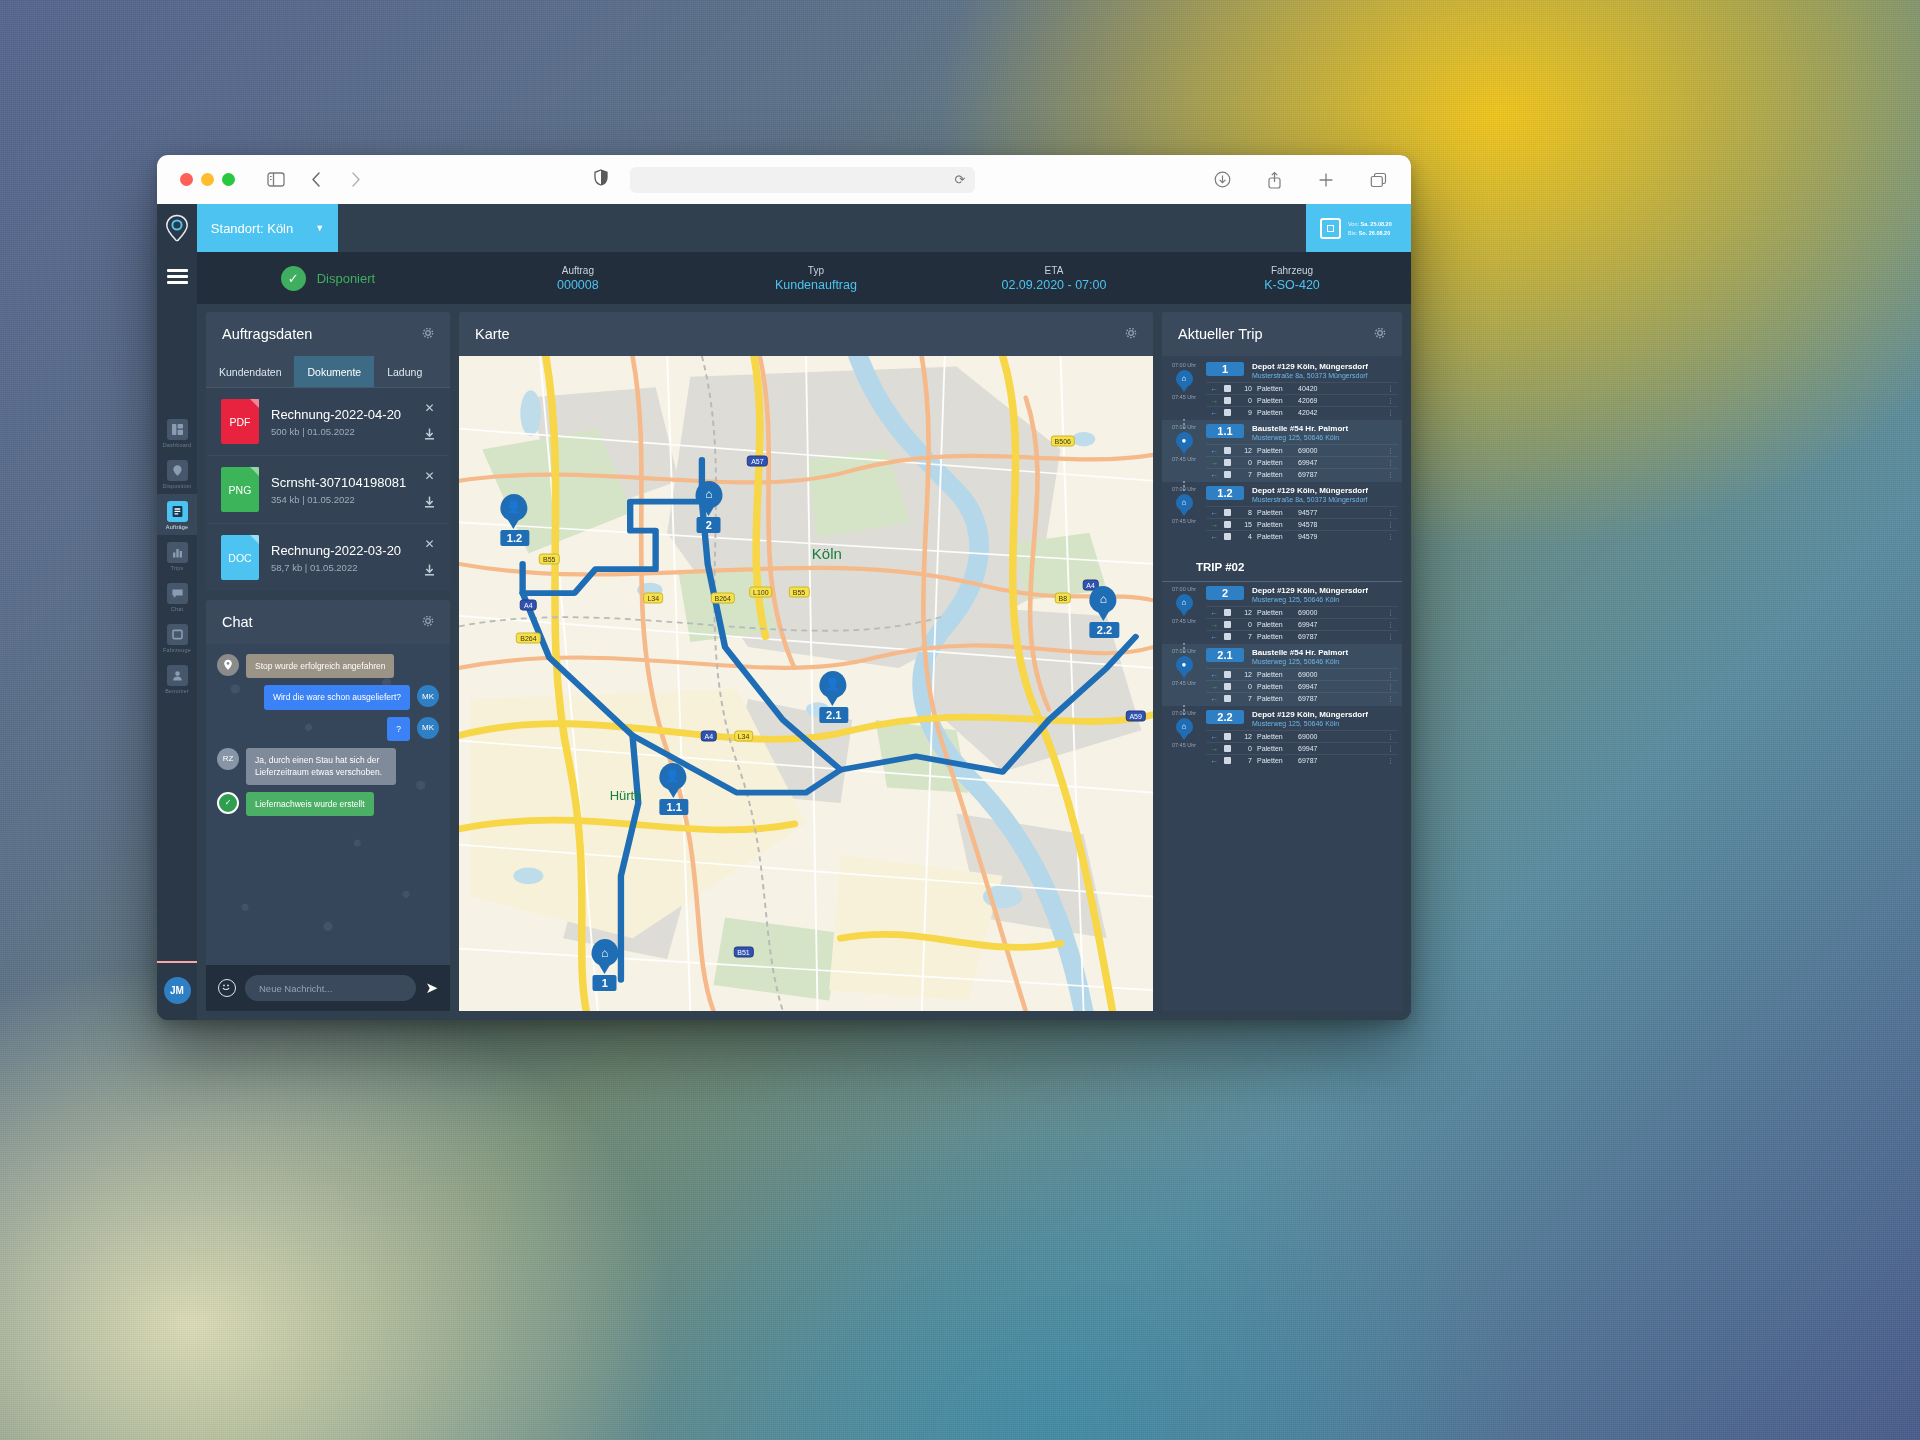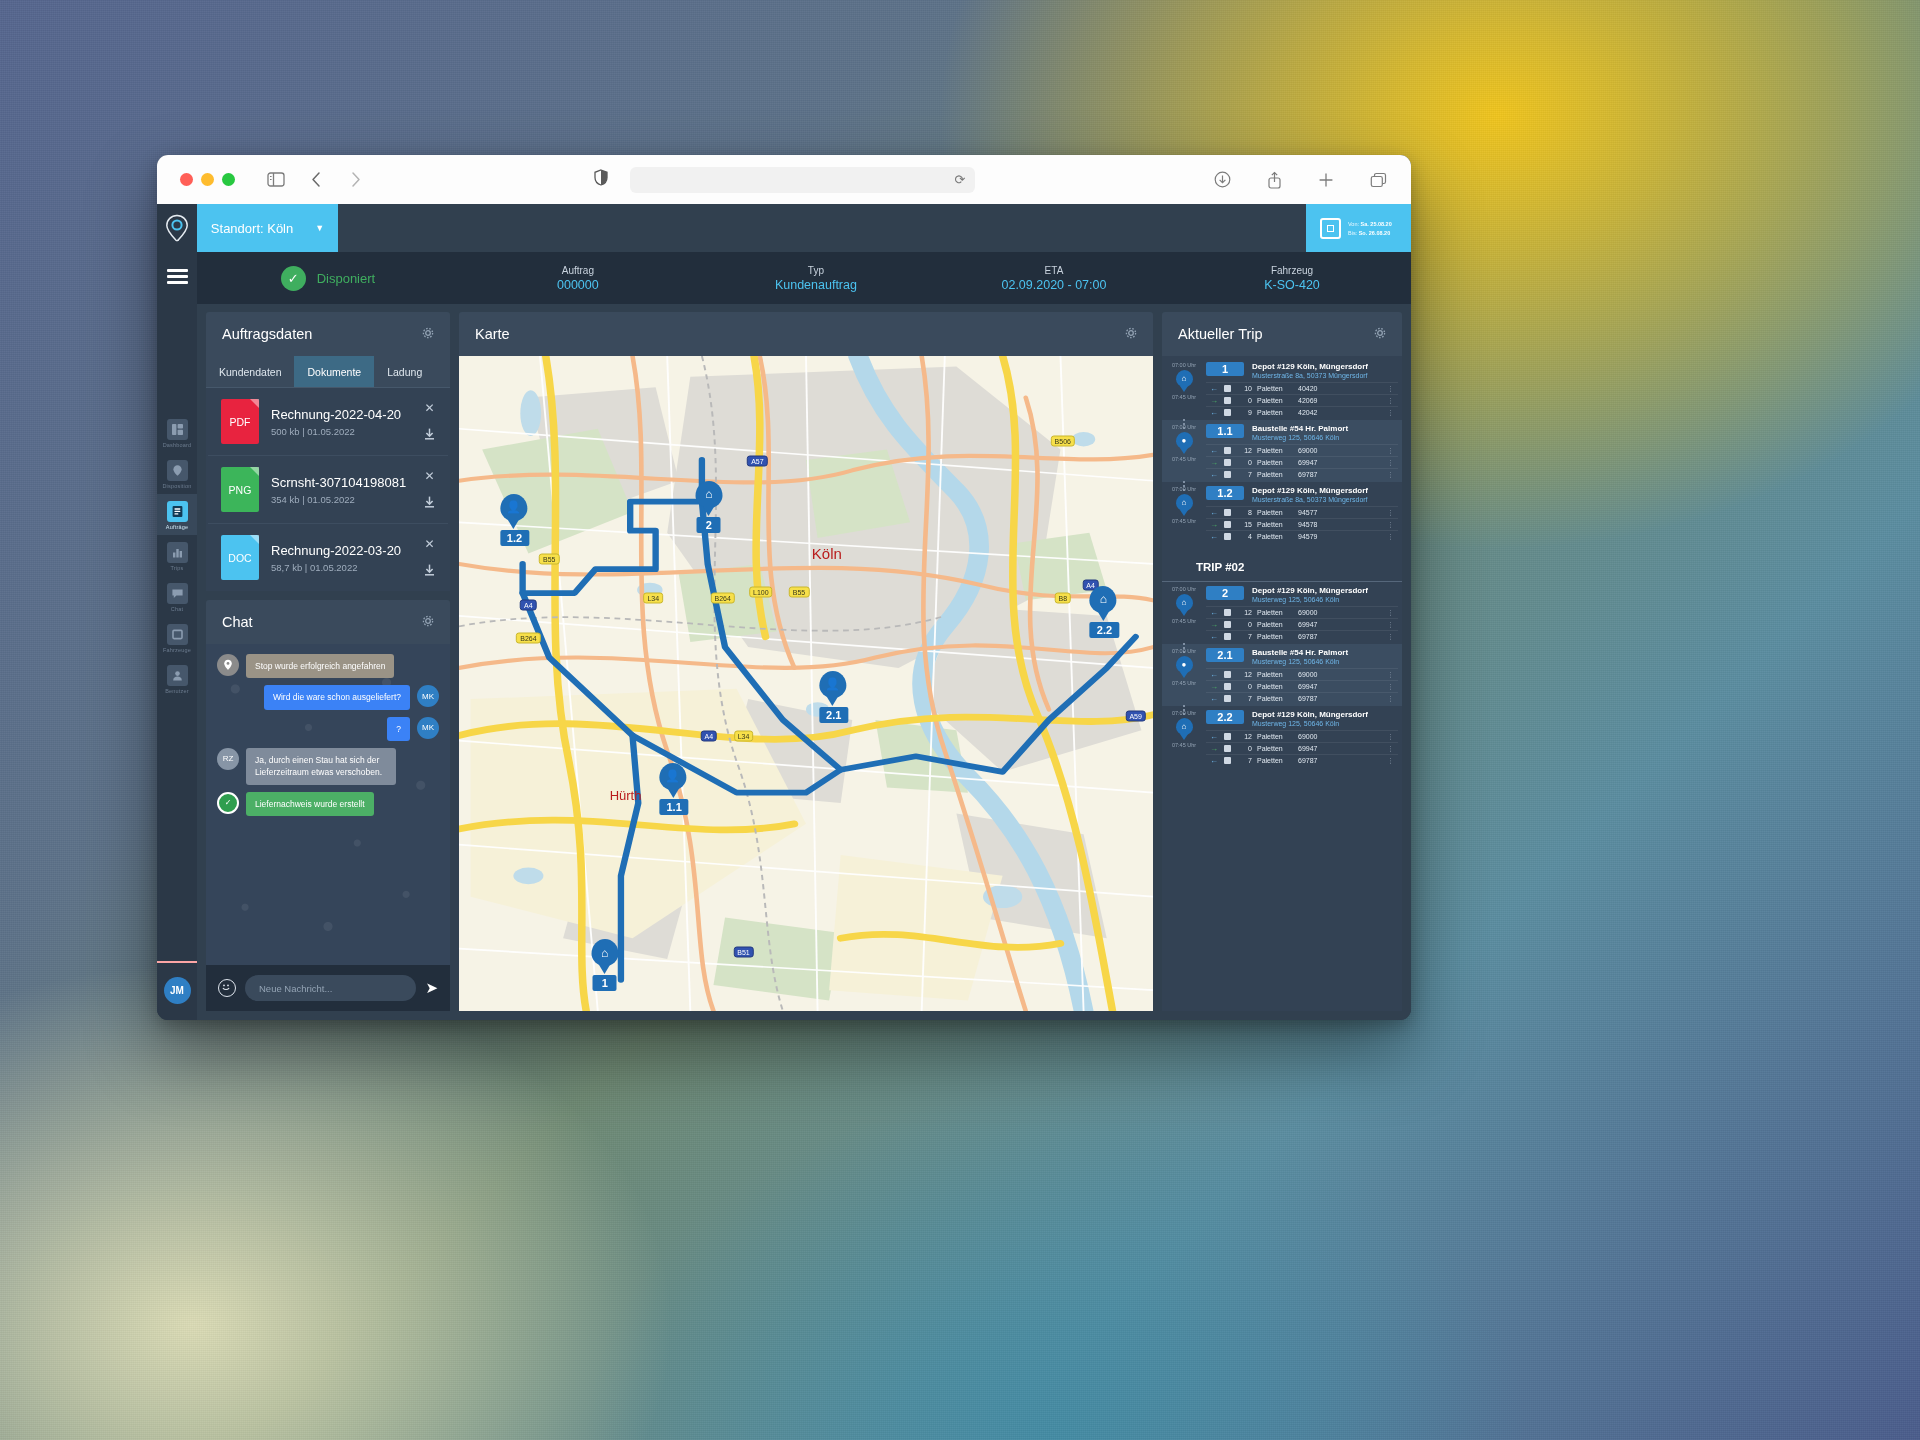--- a/index.html
+++ b/index.html
@@ -174,21 +174,21 @@
     width:27px; height:27px; background:#1f6eb5; border-radius:50% 50% 50% 50%/55% 55% 45% 45%;
     position:relative; display:flex; align-items:center; justify-content:center;
   }
   .pin:after{ content:""; position:absolute; bottom:-8px; left:50%; transform:translateX(-50%);
     border-width:10px 6px 0 6px; border-style:solid; border-color:#1f6eb5 transparent transparent transparent; }
   .pin-glyph{ color:#fff; font-size:12px; line-height:1; z-index:1; }
   .mk-lbl{
     margin:9px auto 0; background:#1f6eb5; color:#fff; font-size:11px; font-weight:bold;
     padding:2px 7px; border-radius:2px; text-align:center; min-width:24px; width:max-content;
   }
-  .city{ position:absolute; font-size:15px; color:#b91c1c; z-index:3; transform:translate(-50%,-50%); }
+  .city{ position:absolute; font-size:15px; color:#15803d; z-index:3; transform:translate(-50%,-50%); }
   .shield-lbl{
     position:absolute; font-size:7px; color:#3a3a1c; background:#f7e04a; border:1px solid #c9b62c;
     border-radius:3px; padding:1px 3px; z-index:3; transform:translate(-50%,-50%); white-space:nowrap;
   }
   .shield-lbl.blue{ background:#3152b0; border-color:#22397e; color:#fff; }
 
   
   .trip-body{ flex:1; background:#334254; overflow:hidden; padding:2px 0 0; }
   .stop{ display:flex; padding:4px 0 2px; }
   .stop.alt{ background:#3b4d61; }
@@ -411,21 +411,21 @@
         </div>
       </div>
 
       <div class="statusbar">
         <div class="status-cell first">
           <span class="check">✓</span>
           <span class="st-disp">Disponiert</span>
         </div>
         <div class="status-cell">
           <span class="st-label">Auftrag</span>
-          <span class="st-value">000000</span>
+          <span class="st-value">000008</span>
         </div>
         <div class="status-cell">
           <span class="st-label">Typ</span>
           <span class="st-value">Kundenauftrag</span>
         </div>
         <div class="status-cell">
           <span class="st-label">ETA</span>
           <span class="st-value">02.09.2020 - 07:00</span>
         </div>
         <div class="status-cell">

